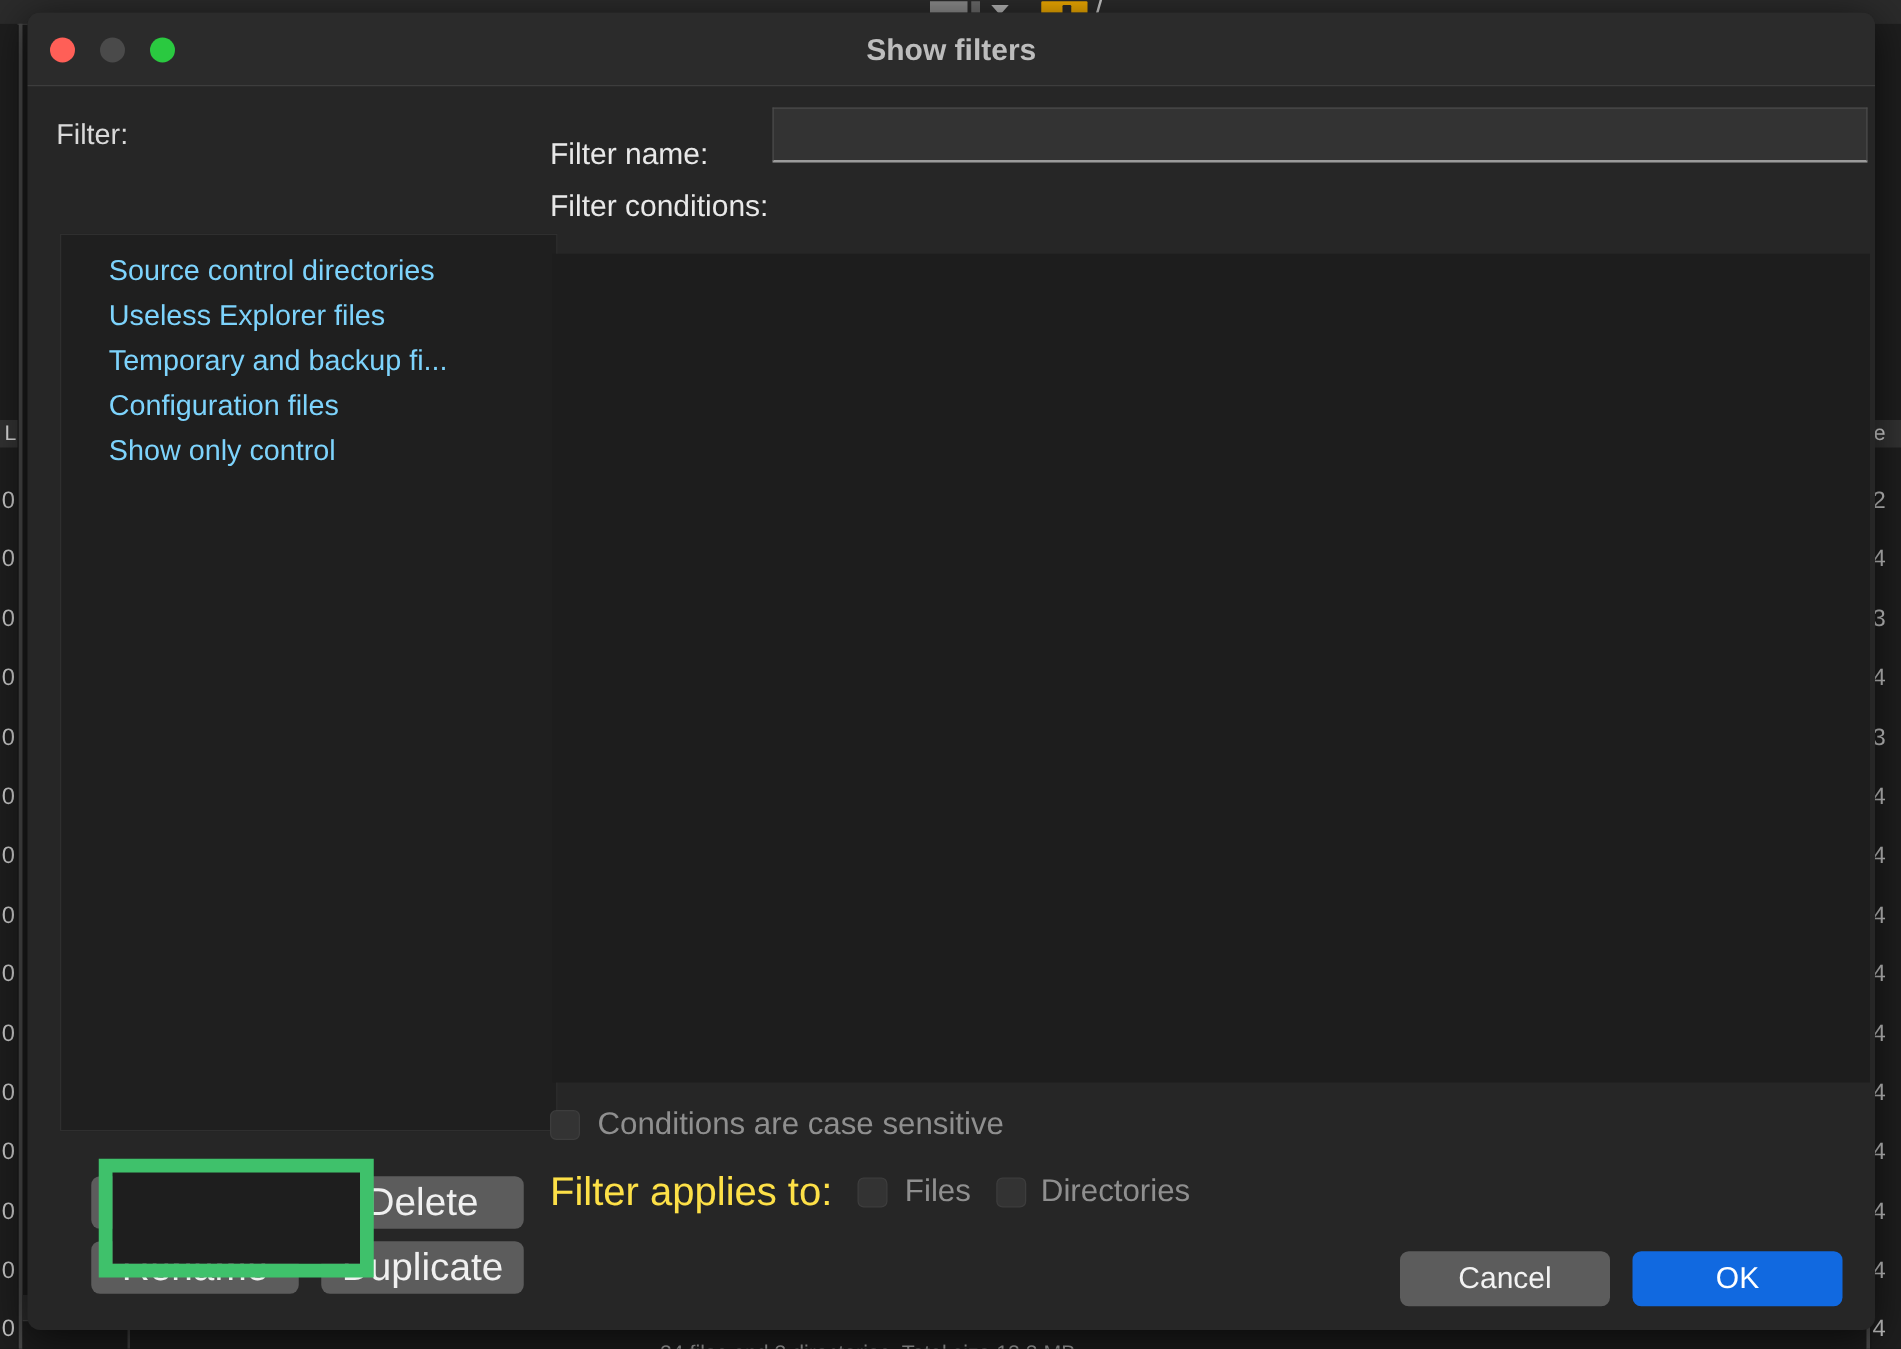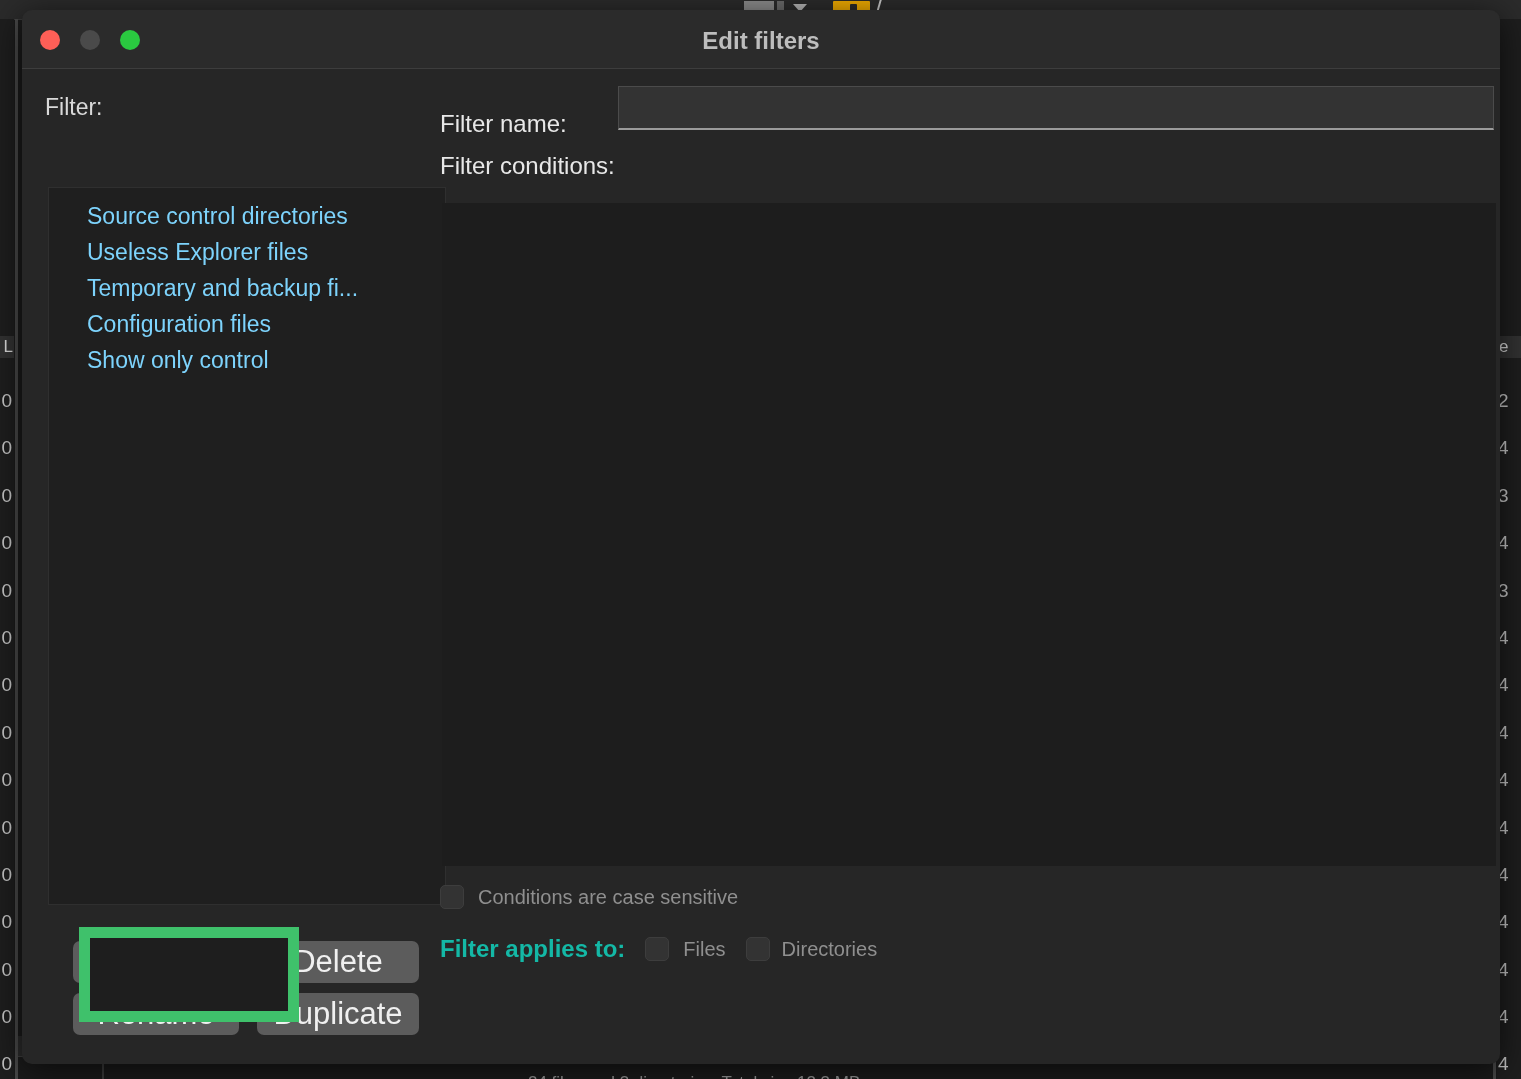--- a/index.html
+++ b/index.html
@@ -262,30 +262,30 @@
   }
   .cbox {
     width: 24px; height: 24px;
     background: #333333;
     border: 1px solid #3d3d3d;
     border-radius: 5px;
     box-sizing: border-box;
     flex: none;
   }
   .cbox-lbl {
-    color: #8f8f8f; font-size: 20px;
+    color: #8f8f8f; font-size: 25px;
     margin-left: 14px; white-space: nowrap;
   }
 
   .applies-row {
     position: absolute; left: 418px; top: 866px;
     display: flex; align-items: center;
   }
   .lbl-applies {
-    color: #14b8a6; font-size: 24px; position: static; font-weight: bold;
+    color: #fde047; font-size: 32px; position: static;
   }
   .applies-row .cbox { margin-left: 20px; }
   .applies-row .cbox-lbl { margin-left: 14px; }
   .applies-row .cbox-lbl.second { margin-left: 12px; }
 
   .dialog-buttons {
     position: absolute; right: 26px; top: 932px;
     display: flex; gap: 18px;
   }
   .btn-cancel {
@@ -370,21 +370,21 @@
 </div>
 
 <div id="dialog">
 
   <div class="titlebar">
     <div class="traffic">
       <div class="light red"></div>
       <div class="light gray"></div>
       <div class="light green"></div>
     </div>
-    <div class="title">Edit filters</div>
+    <div class="title">Show filters</div>
   </div>
 
   <div class="body">
 
     <div class="filters-label">Filter:</div>
 
     <div class="filters-list" id="filters-list">
         <div class="filter-item">Source control directories</div>
         <div class="filter-item">Useless Explorer files</div>
         <div class="filter-item">Temporary and backup fi...</div>
@@ -418,15 +418,19 @@
     </div>
 
     <div class="applies-row">
       <div class="lbl-applies">Filter applies to:</div>
       <div class="cbox"></div>
       <div class="cbox-lbl">Files</div>
       <div class="cbox"></div>
       <div class="cbox-lbl second">Directories</div>
     </div>
 
+    <div class="dialog-buttons">
+      <button class="btn-cancel">Cancel</button>
+      <button class="btn-ok">OK</button>
+    </div>
 
   </div>
 </div>
 
 </body></html>

